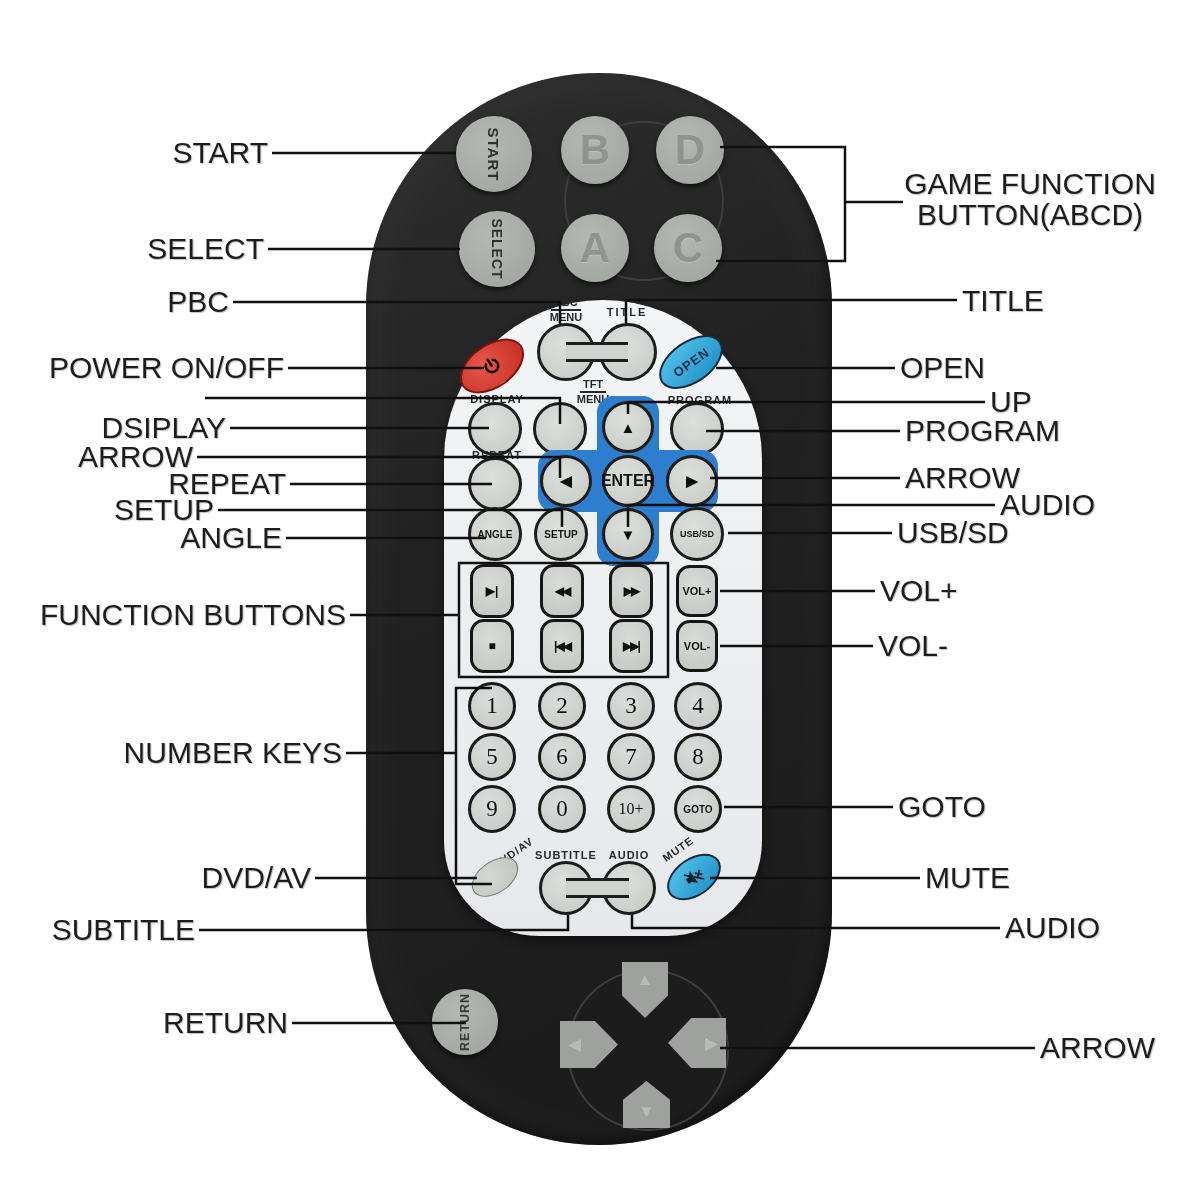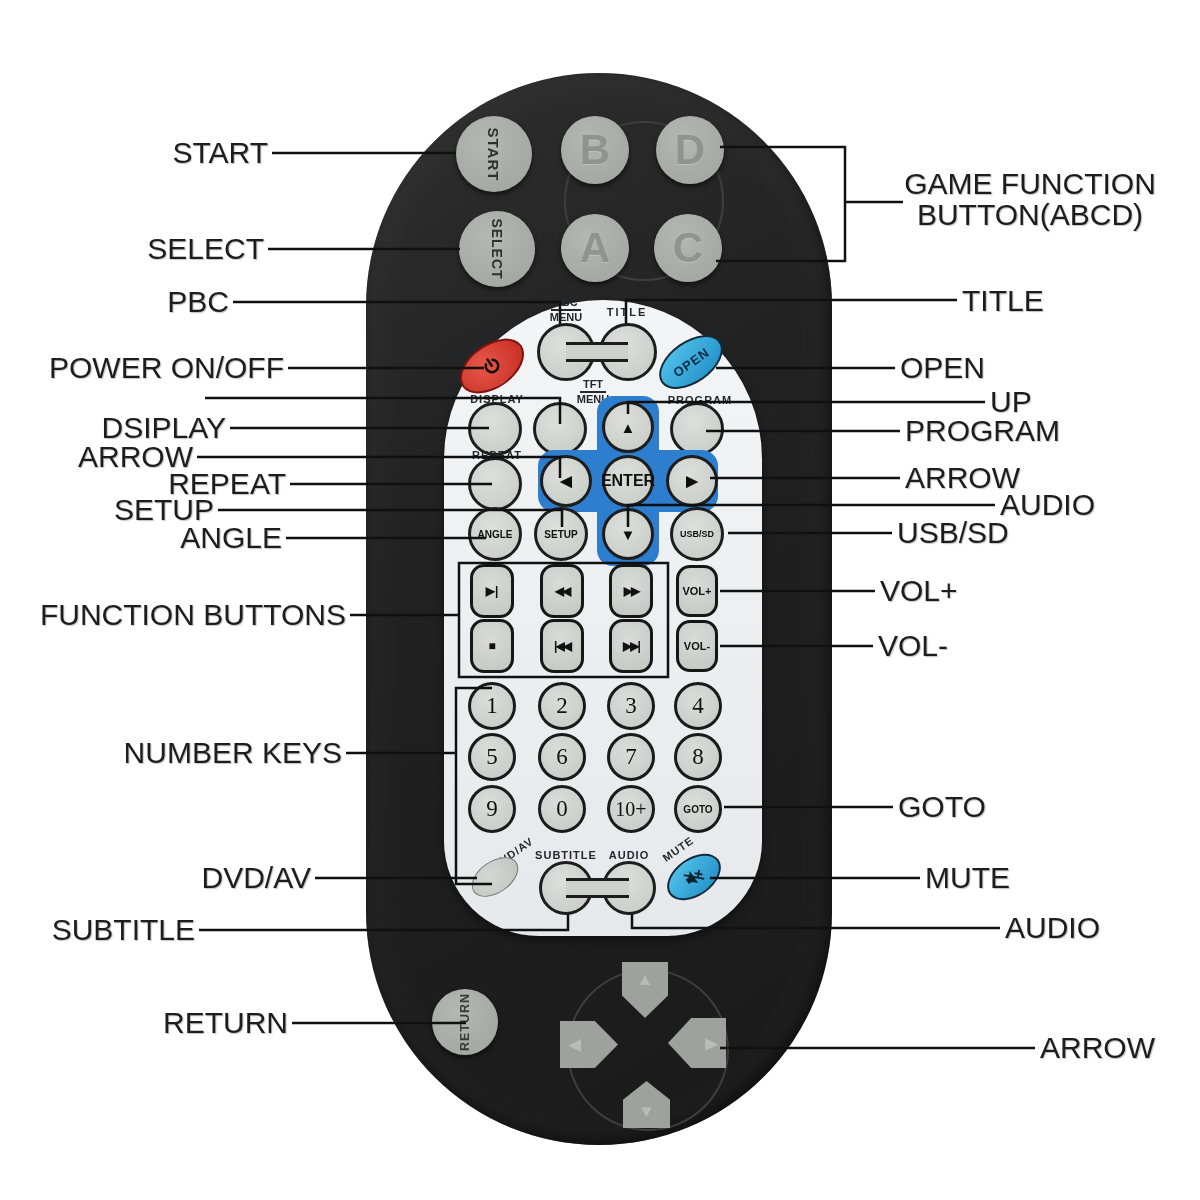--- a/index.html
+++ b/index.html
@@ -188,21 +188,21 @@
     </div>
   <div class="num" style="left:674px;top:733px;">
       <span>8</span>
     </div>
   <div class="num" style="left:468px;top:785px;">
       <span>9</span>
     </div>
   <div class="num" style="left:538px;top:785px;">
       <span>0</span>
     </div>
-  <div class="num" style="left:607px;top:785px;font-size:20px;">
+  <div class="num" style="left:607px;top:785px;font-size:16px;">
       <span>10+</span>
     </div>
   <div class="num" style="left:674px;top:785px;font-family:'Liberation Sans',sans-serif;font-size:10px;font-weight:bold;">
       <span>GOTO</span>
     </div>
 
   <div class="p-lbl rot" style="left:478px;top:847px;width:70px;">DVD/AV</div>
   <div class="oval rot" style="left:469px;top:861px;width:52px;height:32px;background:radial-gradient(circle at 42% 35%,#d4d7d3,#bfc3be);border:1px solid rgba(0,0,0,.4);box-sizing:border-box;"></div>
   <div class="p-lbl" style="left:521px;top:849px;width:90px;">SUBTITLE</div>
   <div class="p-lbl" style="left:589px;top:849px;width:80px;">AUDIO</div>

